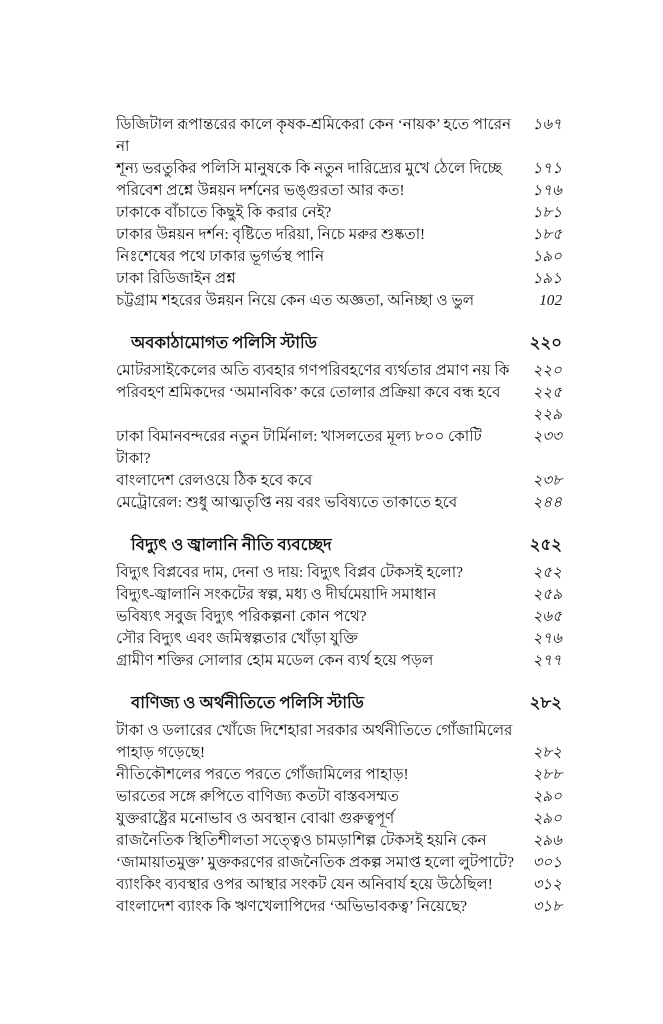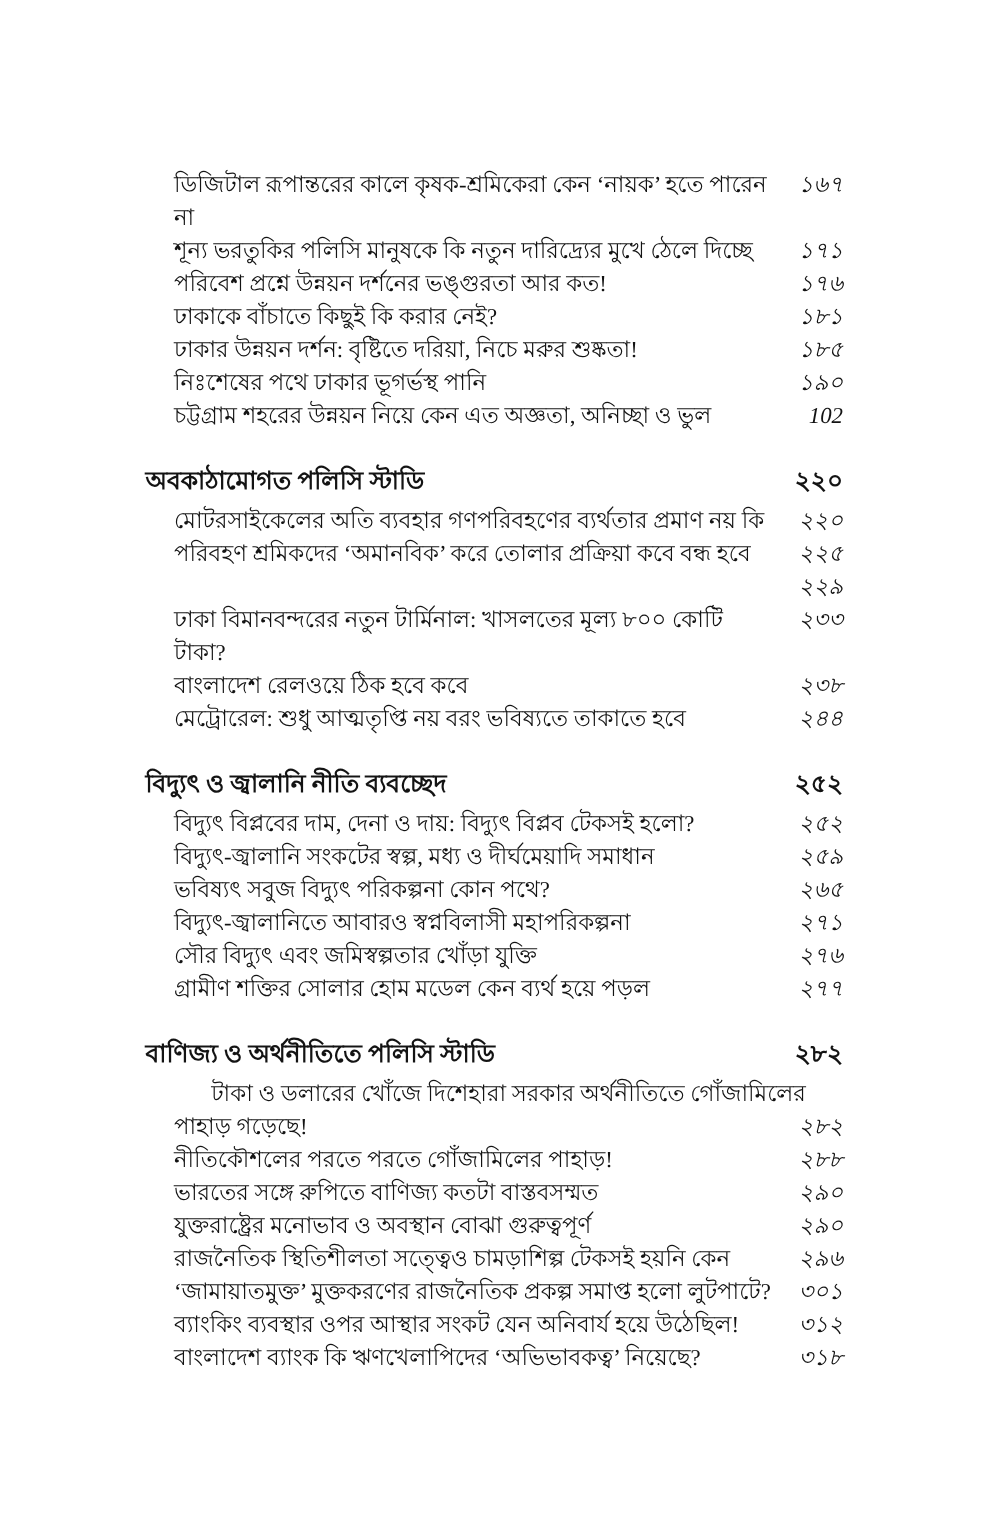--- a/index.html
+++ b/index.html
@@ -43,20 +43,21 @@
     align-items: baseline;
     width: 100%;
     font-weight: bold;
     font-size: 16.5px;
     line-height: 22px;
     margin-bottom: 5px;
   }
   .toc-heading .title {
     flex: 0 1 auto;
     white-space: nowrap;
+    margin-left: 34px;
   }
   .toc-heading .filler {
     flex: 1 1 auto;
   }
   .toc-heading .pageno {
     flex: 0 0 auto;
     text-align: right;
     min-width: 34px;
   }
 
@@ -85,21 +86,20 @@
     font-style: italic;
   }
 
   
   .toc-entry.wrapped {
     display: block;
   }
   .toc-entry.wrapped .title {
     display: block;
     width: 100%;
-    text-align: center;
   }
   .toc-entry.wrapped .secondline {
     display: flex;
     align-items: flex-start;
     width: 100%;
   }
   .toc-entry.wrapped .secondline .cont {
     flex: 0 1 auto;
   }
   .toc-entry.wrapped .secondline .filler {
@@ -141,20 +141,25 @@
           <span class="title">ঢাকার উন্নয়ন দর্শন: বৃষ্টিতে দরিয়া, নিচে মরুর শুষ্কতা!</span>
           <span class="filler"></span>
           <span class="pageno">১৮৫</span>
         </div>
         <div class="toc-entry">
           <span class="title">নিঃশেষের পথে ঢাকার ভূগর্ভস্থ পানি</span>
           <span class="filler"></span>
           <span class="pageno">১৯০</span>
         </div>
         <div class="toc-entry">
+          <span class="title">ঢাকা রিডিজাইন প্রশ্ন</span>
+          <span class="filler"></span>
+          <span class="pageno">১৯১</span>
+        </div>
+        <div class="toc-entry">
           <span class="title">চট্টগ্রাম শহরের উন্নয়ন নিয়ে কেন এত অজ্ঞতা, অনিচ্ছা ও ভুল</span>
           <span class="filler"></span>
           <span class="pageno">102</span>
         </div>
       </div>
       <div class="section">
         <div class="toc-heading">
           <span class="title">অবকাঠামোগত পলিসি স্টাডি</span>
           <span class="filler"></span>
           <span class="pageno">২২০</span>
@@ -202,25 +207,20 @@
         </div>
         <div class="toc-entry">
           <span class="title">বিদ্যুৎ-জ্বালানি সংকটের স্বল্প, মধ্য ও দীর্ঘমেয়াদি সমাধান</span>
           <span class="filler"></span>
           <span class="pageno">২৫৯</span>
         </div>
         <div class="toc-entry">
           <span class="title">ভবিষ্যৎ সবুজ বিদ্যুৎ পরিকল্পনা কোন পথে?</span>
           <span class="filler"></span>
           <span class="pageno">২৬৫</span>
-        </div>
-        <div class="toc-entry">
-          <span class="title">বিদ্যুৎ-জ্বালানিতে আবারও স্বপ্নবিলাসী মহাপরিকল্পনা</span>
-          <span class="filler"></span>
-          <span class="pageno">২৭১</span>
         </div>
         <div class="toc-entry">
           <span class="title">সৌর বিদ্যুৎ এবং জমিস্বল্পতার খোঁড়া যুক্তি</span>
           <span class="filler"></span>
           <span class="pageno">২৭৬</span>
         </div>
         <div class="toc-entry">
           <span class="title">গ্রামীণ শক্তির সোলার হোম মডেল কেন ব্যর্থ হয়ে পড়ল</span>
           <span class="filler"></span>
           <span class="pageno">২৭৭</span>

